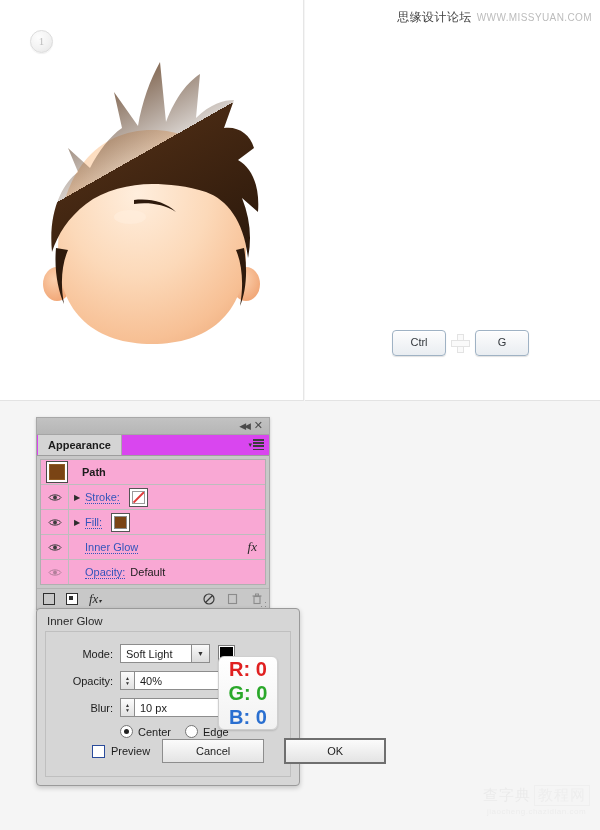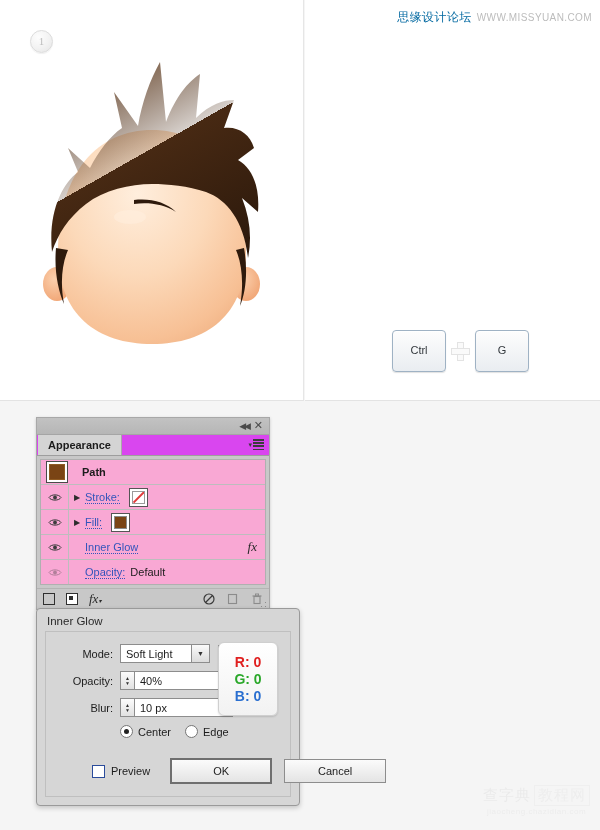--- a/index.html
+++ b/index.html
@@ -25,21 +25,21 @@
     color:#bdbdbd;font-size:11px;line-height:21px;text-align:center;
     font-family:"Liberation Serif", serif;
   }
   #badge-1{left:30px;top:30px;}
 
   
   #watermark-top{
     position:absolute;right:8px;top:9px;
     font-size:11px;color:#b9b9b9;letter-spacing:.4px;white-space:nowrap;
   }
-  #watermark-top .wm-cn{font-size:12px;color:#0369a1;margin-right:5px;}
+  #watermark-top .wm-cn{font-size:12px;color:#404040;margin-right:5px;}
   #watermark-top .wm-url{font-size:10px;color:#bcbcbc;}
 
   
   #watermark-bottom{
     position:absolute;right:10px;bottom:14px;text-align:center;
     opacity:.35;pointer-events:none;
   }
   #watermark-bottom .wb-row{display:flex;align-items:center;gap:3px;justify-content:center;}
   #watermark-bottom .wb-a{font-size:15px;color:#d8d8d8;letter-spacing:1px;}
   #watermark-bottom .wb-b{font-size:15px;color:#e0e0e0;letter-spacing:1px;border:1px solid #e4e4e4;padding:0 3px;}
@@ -48,21 +48,21 @@
   
   .char{position:absolute;}
   #char-1{left:38px;top:52px;}
 
   
   #shortcut{position:absolute;left:392px;top:330px;display:flex;align-items:center;gap:5px;z-index:6;}
   .key{
     min-width:38px;height:24px;line-height:23px;text-align:center;
     background:linear-gradient(#fdfdfd,#e9edf1);
     border:1px solid #9fb2c4;border-radius:4px;
-    font-size:11px;color:#33383d;padding:8px 7px;
+    font-size:11px;color:#33383d;padding:0 7px;
     box-shadow:0 1px 1px rgba(0,0,0,.12), inset 0 1px 0 #fff;
   }
   .plus-icon{position:relative;width:19px;height:19px;}
   .plus-icon:before,.plus-icon:after{
     content:"";position:absolute;background:#fafafa;
     border:1px solid #e3e3e3;box-sizing:border-box;
   }
   .plus-icon:before{left:6px;top:0;width:7px;height:19px;}
   .plus-icon:after{left:0;top:6px;width:19px;height:7px;}
 
@@ -173,36 +173,36 @@
     border:1px solid #8d8d8d;border-right:none;
     display:flex;flex-direction:column;justify-content:center;align-items:center;
   }
   .spin-btns i{font-size:5px;line-height:5px;color:#333;}
   .spin-input{
     width:99px;background:#fff;border:1px solid #8d8d8d;
     display:flex;align-items:center;padding-left:5px;font-size:11px;color:#1c1c1c;
     box-sizing:border-box;
   }
   #rgb-readout{
-    position:absolute;right:12px;top:10px;width:58px;height:72px;
+    position:absolute;right:12px;top:24px;width:58px;height:72px;
     background:linear-gradient(#ffffff,#f2f2f2);
     border:1px solid #cfcfcf;border-radius:6px;
     box-shadow:0 1px 2px rgba(0,0,0,.14);
     display:flex;flex-direction:column;align-items:center;justify-content:center;gap:1px;
-    font-family:"Liberation Sans",sans-serif;font-weight:bold;font-size:14px;
+    font-family:"Liberation Sans",sans-serif;font-weight:bold;font-size:20px;
   }
   #rgb-readout span{letter-spacing:0px;}
   .radio-row{display:flex;align-items:center;gap:14px;margin:2px 0 0 64px;}
   .radio{display:flex;align-items:center;gap:5px;font-size:11px;color:#1c1c1c;}
   .radio .dot{
     width:11px;height:11px;border-radius:50%;background:#fff;border:1px solid #767676;
     display:flex;align-items:center;justify-content:center;
   }
   .radio .dot.on:after{content:"";width:5px;height:5px;border-radius:50%;background:#222;}
-  #dlg-bottom{display:flex;align-items:center;margin-top:20px;padding-left:36px;}
+  #dlg-bottom{display:flex;align-items:center;margin-top:0;padding-left:36px;}
   .checkbox-wrap{display:flex;align-items:center;gap:6px;font-size:11px;color:#1c1c1c;}
   .cbox{width:11px;height:11px;background:#fff;border:1.6px solid #2a4b9b;}
   .btn{
     height:22px;min-width:76px;padding:0 12px;
     background:linear-gradient(#fbfbfb,#e4e4e4);
     border:1px solid #8d8d8d;font-size:11px;color:#1c1c1c;
     display:flex;align-items:center;justify-content:center;
   }
   #ok-button{margin-left:20px;border:2px solid #6f6f6f;min-width:74px;}
   #cancel-button{margin-left:12px;}
@@ -461,22 +461,22 @@
         <span class="dot"></span>
         <span>Edge</span>
       </label>
     </div>
 
     <div id="dlg-bottom">
       <label class="checkbox-wrap">
         <span class="cbox"></span>
         <span>Preview</span>
       </label>
+      <div class="btn" id="cancel-button">Cancel</div>
       <div class="btn" id="ok-button">OK</div>
-      <div class="btn" id="cancel-button">Cancel</div>
     </div>
   </div>
 </div>
 
 <div id="watermark-bottom">
   <div class="wb-row">
     <span class="wb-a">查字典</span>
     <span class="wb-b">教程网</span>
   </div>
   <div class="wb-url">jiaocheng.chazidian.com</div>

